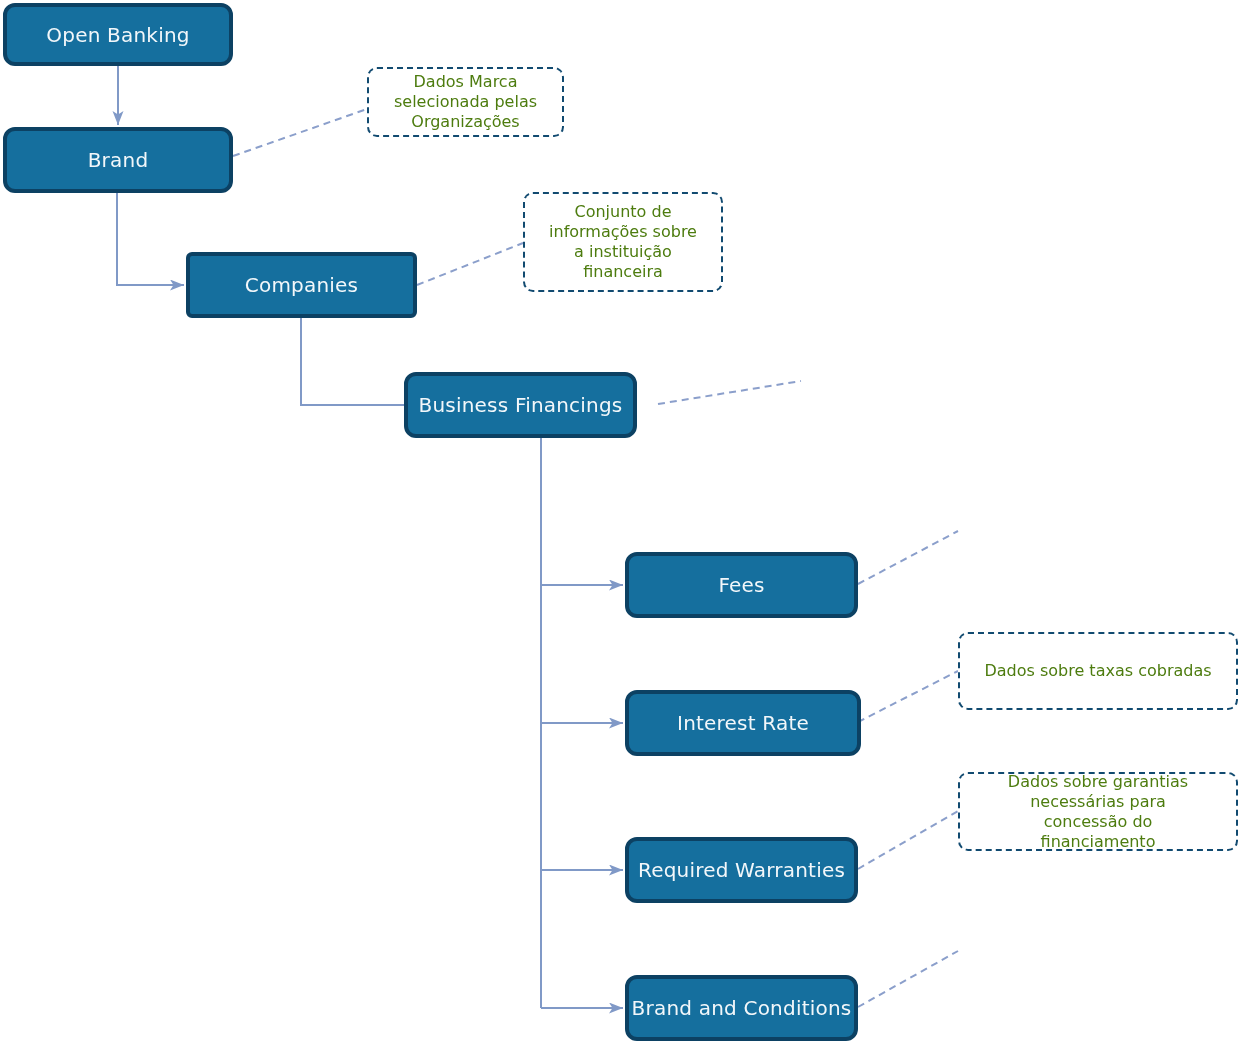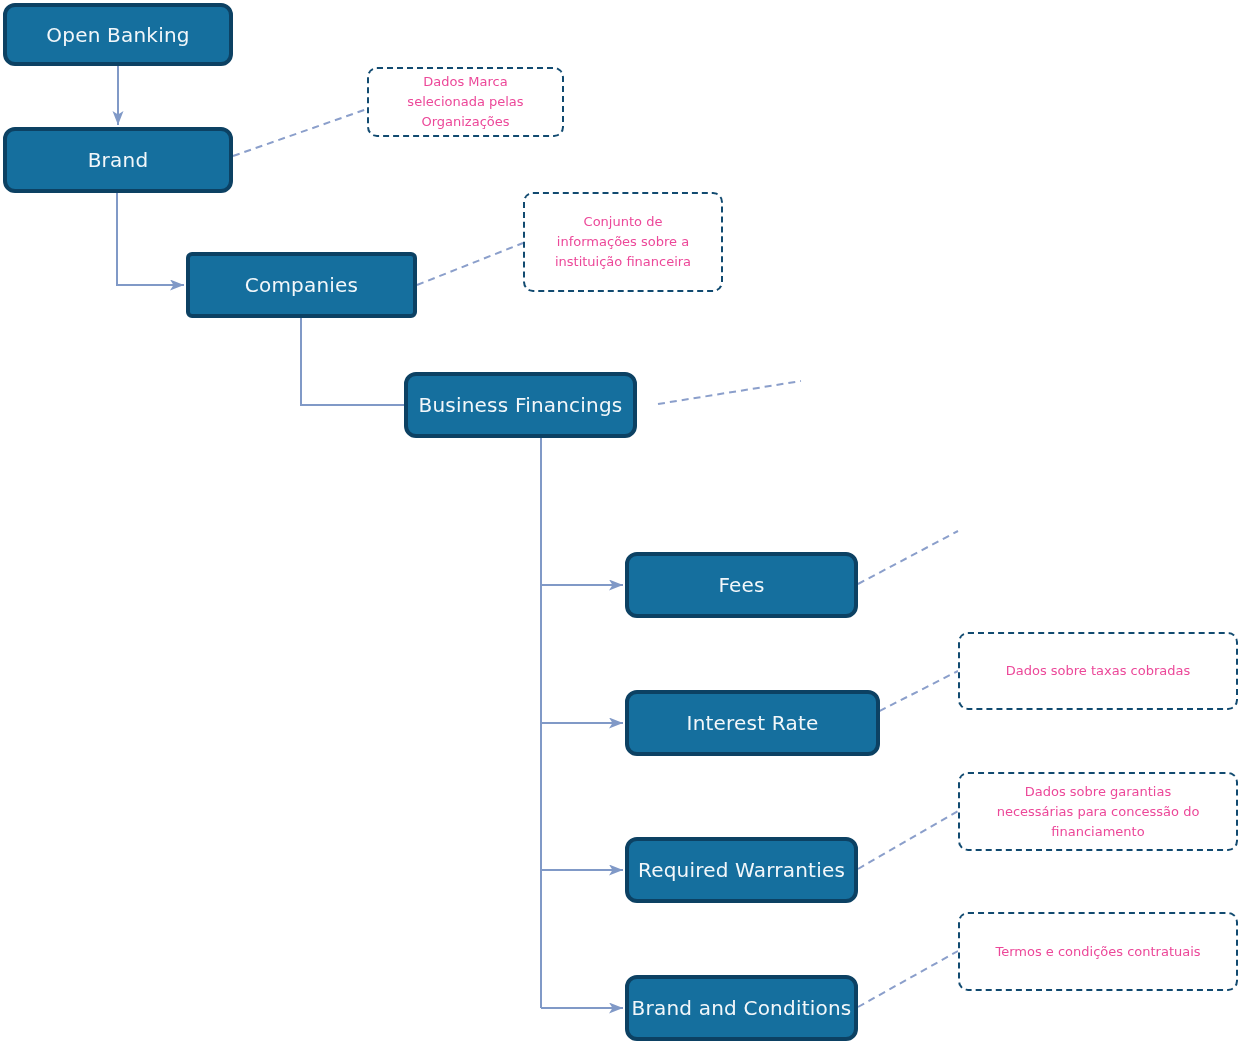--- a/index.html
+++ b/index.html
@@ -44,35 +44,35 @@
     align-items: center;
     justify-content: center;
     text-align: center;
   }
   .note {
     position: absolute;
     box-sizing: border-box;
     background: #ffffff;
     border: 2px dashed #114a70;
     border-radius: 10px;
-    color: #ec4899;
-    font-size: 13px;
+    color: #4d7c0f;
+    font-size: 16px;
     line-height: 20px;
     display: flex;
     align-items: center;
     justify-content: center;
     text-align: center;
   }
   
   #n-open-banking        { left: 3px;   top: 3px;   width: 230px; height: 63px; }
   #n-brand               { left: 3px;   top: 127px; width: 230px; height: 66px; }
   #n-companies           { left: 186px; top: 252px; width: 231px; height: 66px; border-radius: 6px; }
   #n-business-financings { left: 404px; top: 372px; width: 233px; height: 66px; }
   #n-fees                { left: 625px; top: 552px; width: 233px; height: 66px; }
-  #n-interest-rate       { left: 625px; top: 690px; width: 255px; height: 66px; }
+  #n-interest-rate       { left: 625px; top: 690px; width: 236px; height: 66px; }
   #n-required-warranties { left: 625px; top: 837px; width: 233px; height: 66px; }
   #n-terms-conditions    { left: 625px; top: 975px; width: 233px; height: 66px; }
   
   #a-brand               { left: 367px; top: 67px;  width: 197px; height: 70px;  padding: 0 14px; }
   #a-companies           { left: 523px; top: 192px; width: 200px; height: 100px; padding: 0 17px; }
   #a-business-financings { left: 801px; top: 332px; width: 249px; height: 98px;  padding: 0 27px; }
   #a-fees                { left: 958px; top: 492px; width: 280px; height: 77px;  padding: 0 10px; }
   #a-interest-rate       { left: 958px; top: 632px; width: 280px; height: 78px;  padding: 0 6px; text-align: right;  }
   #a-required-warranties { left: 958px; top: 772px; width: 280px; height: 79px;  padding: 0 27px; }
   #a-terms-conditions    { left: 958px; top: 912px; width: 280px; height: 79px;  padding: 0 27px; }
@@ -113,15 +113,14 @@
   <div class="node" id="n-business-financings">Business Financings</div>
   <div class="node" id="n-fees">Fees</div>
   <div class="node" id="n-interest-rate">Interest Rate</div>
   <div class="node" id="n-required-warranties">Required Warranties</div>
   <div class="node" id="n-terms-conditions">Brand and Conditions</div>
 
   <div class="note" id="a-brand">Dados Marca selecionada pelas Organizações</div>
   <div class="note" id="a-companies">Conjunto de informações sobre a instituição financeira</div>
   <div class="note" id="a-interest-rate">Dados sobre taxas cobradas</div>
   <div class="note" id="a-required-warranties">Dados sobre garantias necessárias para concessão do financiamento</div>
-  <div class="note" id="a-terms-conditions">Termos e condições contratuais</div>
 
 </div>
 
 </body></html>

